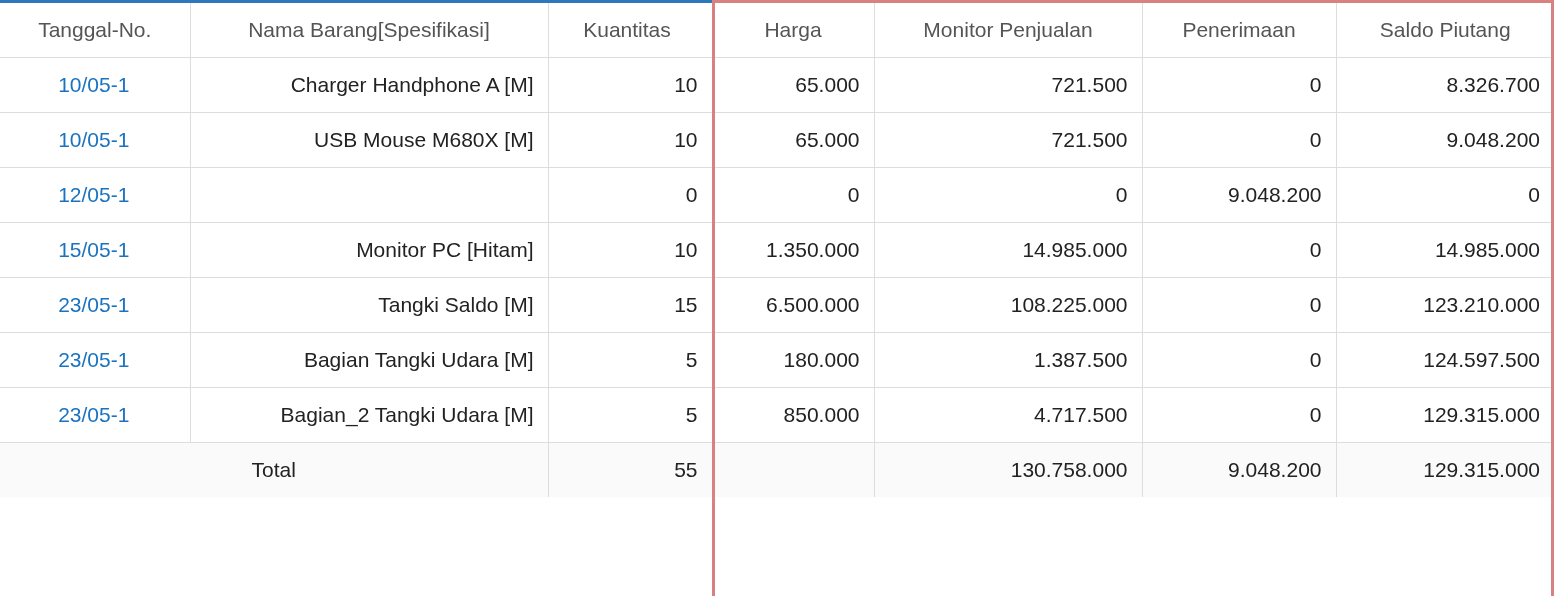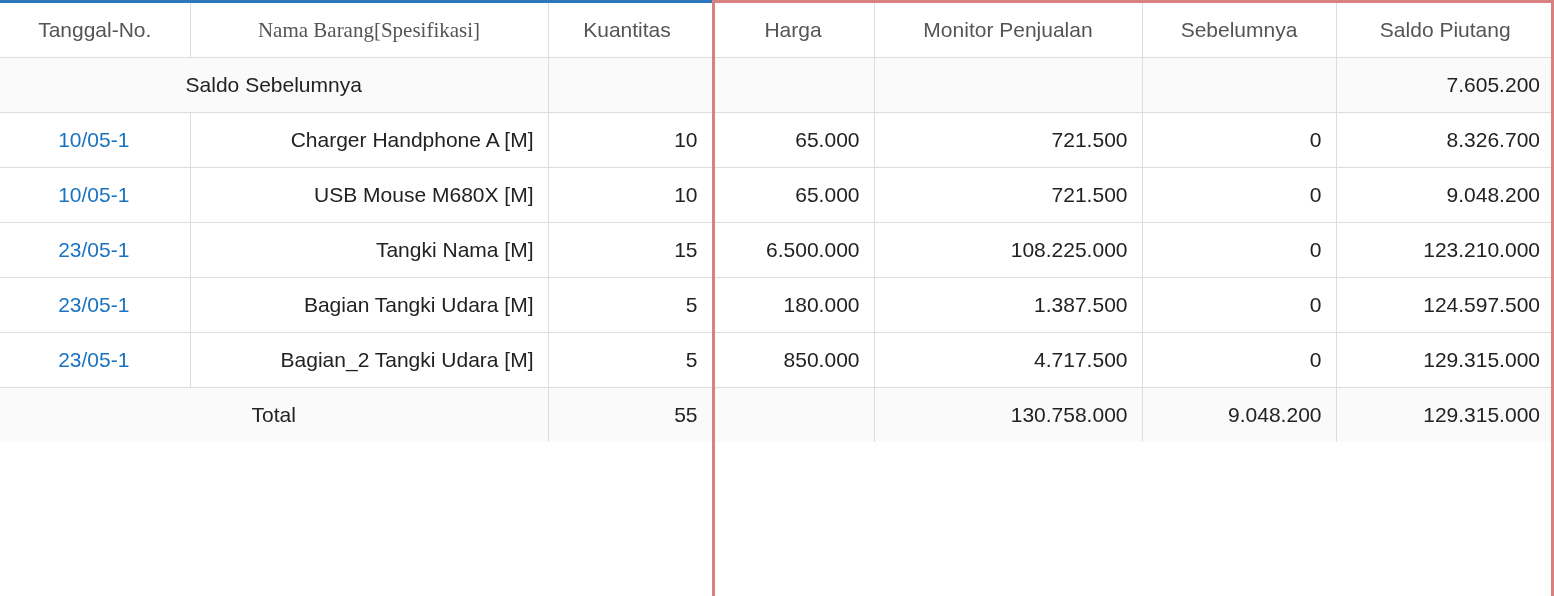--- a/index.html
+++ b/index.html
@@ -51,21 +51,20 @@
     background: #ffffff;
     border-top: none;
     border-bottom: 1px solid #dddddd;
   }
   thead th.hdr-tanggal {
     border-top: 3px solid #2c77bd;
     border-left: none;
   }
   thead th.hdr-nama {
     border-top: 3px solid #2c77bd;
-    font-family: Liberation Serif, serif;
   }
   thead th.hdr-kuantitas {
     border-top: 3px solid #2c77bd;
     padding-left: 8px;
   }
   tbody td.num,
   tbody td.qty {
     text-align: right;
   }
   tbody td.date {
@@ -115,33 +114,25 @@
       <col class="c-penerimaan">
       <col class="c-saldo">
     </colgroup>
     <thead>
       <tr>
         <th class="hdr-tanggal">Tanggal-No.</th>
         <th class="hdr-nama">Nama Barang[Spesifikasi]</th>
         <th class="hdr-kuantitas">Kuantitas</th>
         <th>Harga</th>
         <th>Monitor Penjualan</th>
-        <th>Sebelumnya</th>
+        <th>Penerimaan</th>
         <th>Saldo Piutang</th>
       </tr>
     </thead>
     <tbody>
-      <tr class="summary">
-        <td class="label" colspan="2">Saldo Sebelumnya</td>
-        <td class="qty"></td>
-        <td class="num"></td>
-        <td class="num"></td>
-        <td class="num"></td>
-        <td class="num">7.605.200</td>
-      </tr>
 
       <tr>
         <td class="date">10/05-1</td>
         <td class="name">Charger Handphone A [M]</td>
         <td class="qty">10</td>
         <td class="num">65.000</td>
         <td class="num">721.500</td>
         <td class="num">0</td>
         <td class="num">8.326.700</td>
       </tr>
@@ -149,25 +140,43 @@
       <tr>
         <td class="date">10/05-1</td>
         <td class="name">USB Mouse M680X [M]</td>
         <td class="qty">10</td>
         <td class="num">65.000</td>
         <td class="num">721.500</td>
         <td class="num">0</td>
         <td class="num">9.048.200</td>
       </tr>
 
-
+      <tr>
+        <td class="date">12/05-1</td>
+        <td class="name"></td>
+        <td class="qty">0</td>
+        <td class="num">0</td>
+        <td class="num">0</td>
+        <td class="num">9.048.200</td>
+        <td class="num">0</td>
+      </tr>
+
+      <tr>
+        <td class="date">15/05-1</td>
+        <td class="name">Monitor PC [Hitam]</td>
+        <td class="qty">10</td>
+        <td class="num">1.350.000</td>
+        <td class="num">14.985.000</td>
+        <td class="num">0</td>
+        <td class="num">14.985.000</td>
+      </tr>
 
       <tr>
         <td class="date">23/05-1</td>
-        <td class="name">Tangki Nama [M]</td>
+        <td class="name">Tangki Saldo [M]</td>
         <td class="qty">15</td>
         <td class="num">6.500.000</td>
         <td class="num">108.225.000</td>
         <td class="num">0</td>
         <td class="num">123.210.000</td>
       </tr>
 
       <tr>
         <td class="date">23/05-1</td>
         <td class="name">Bagian Tangki Udara [M]</td>

